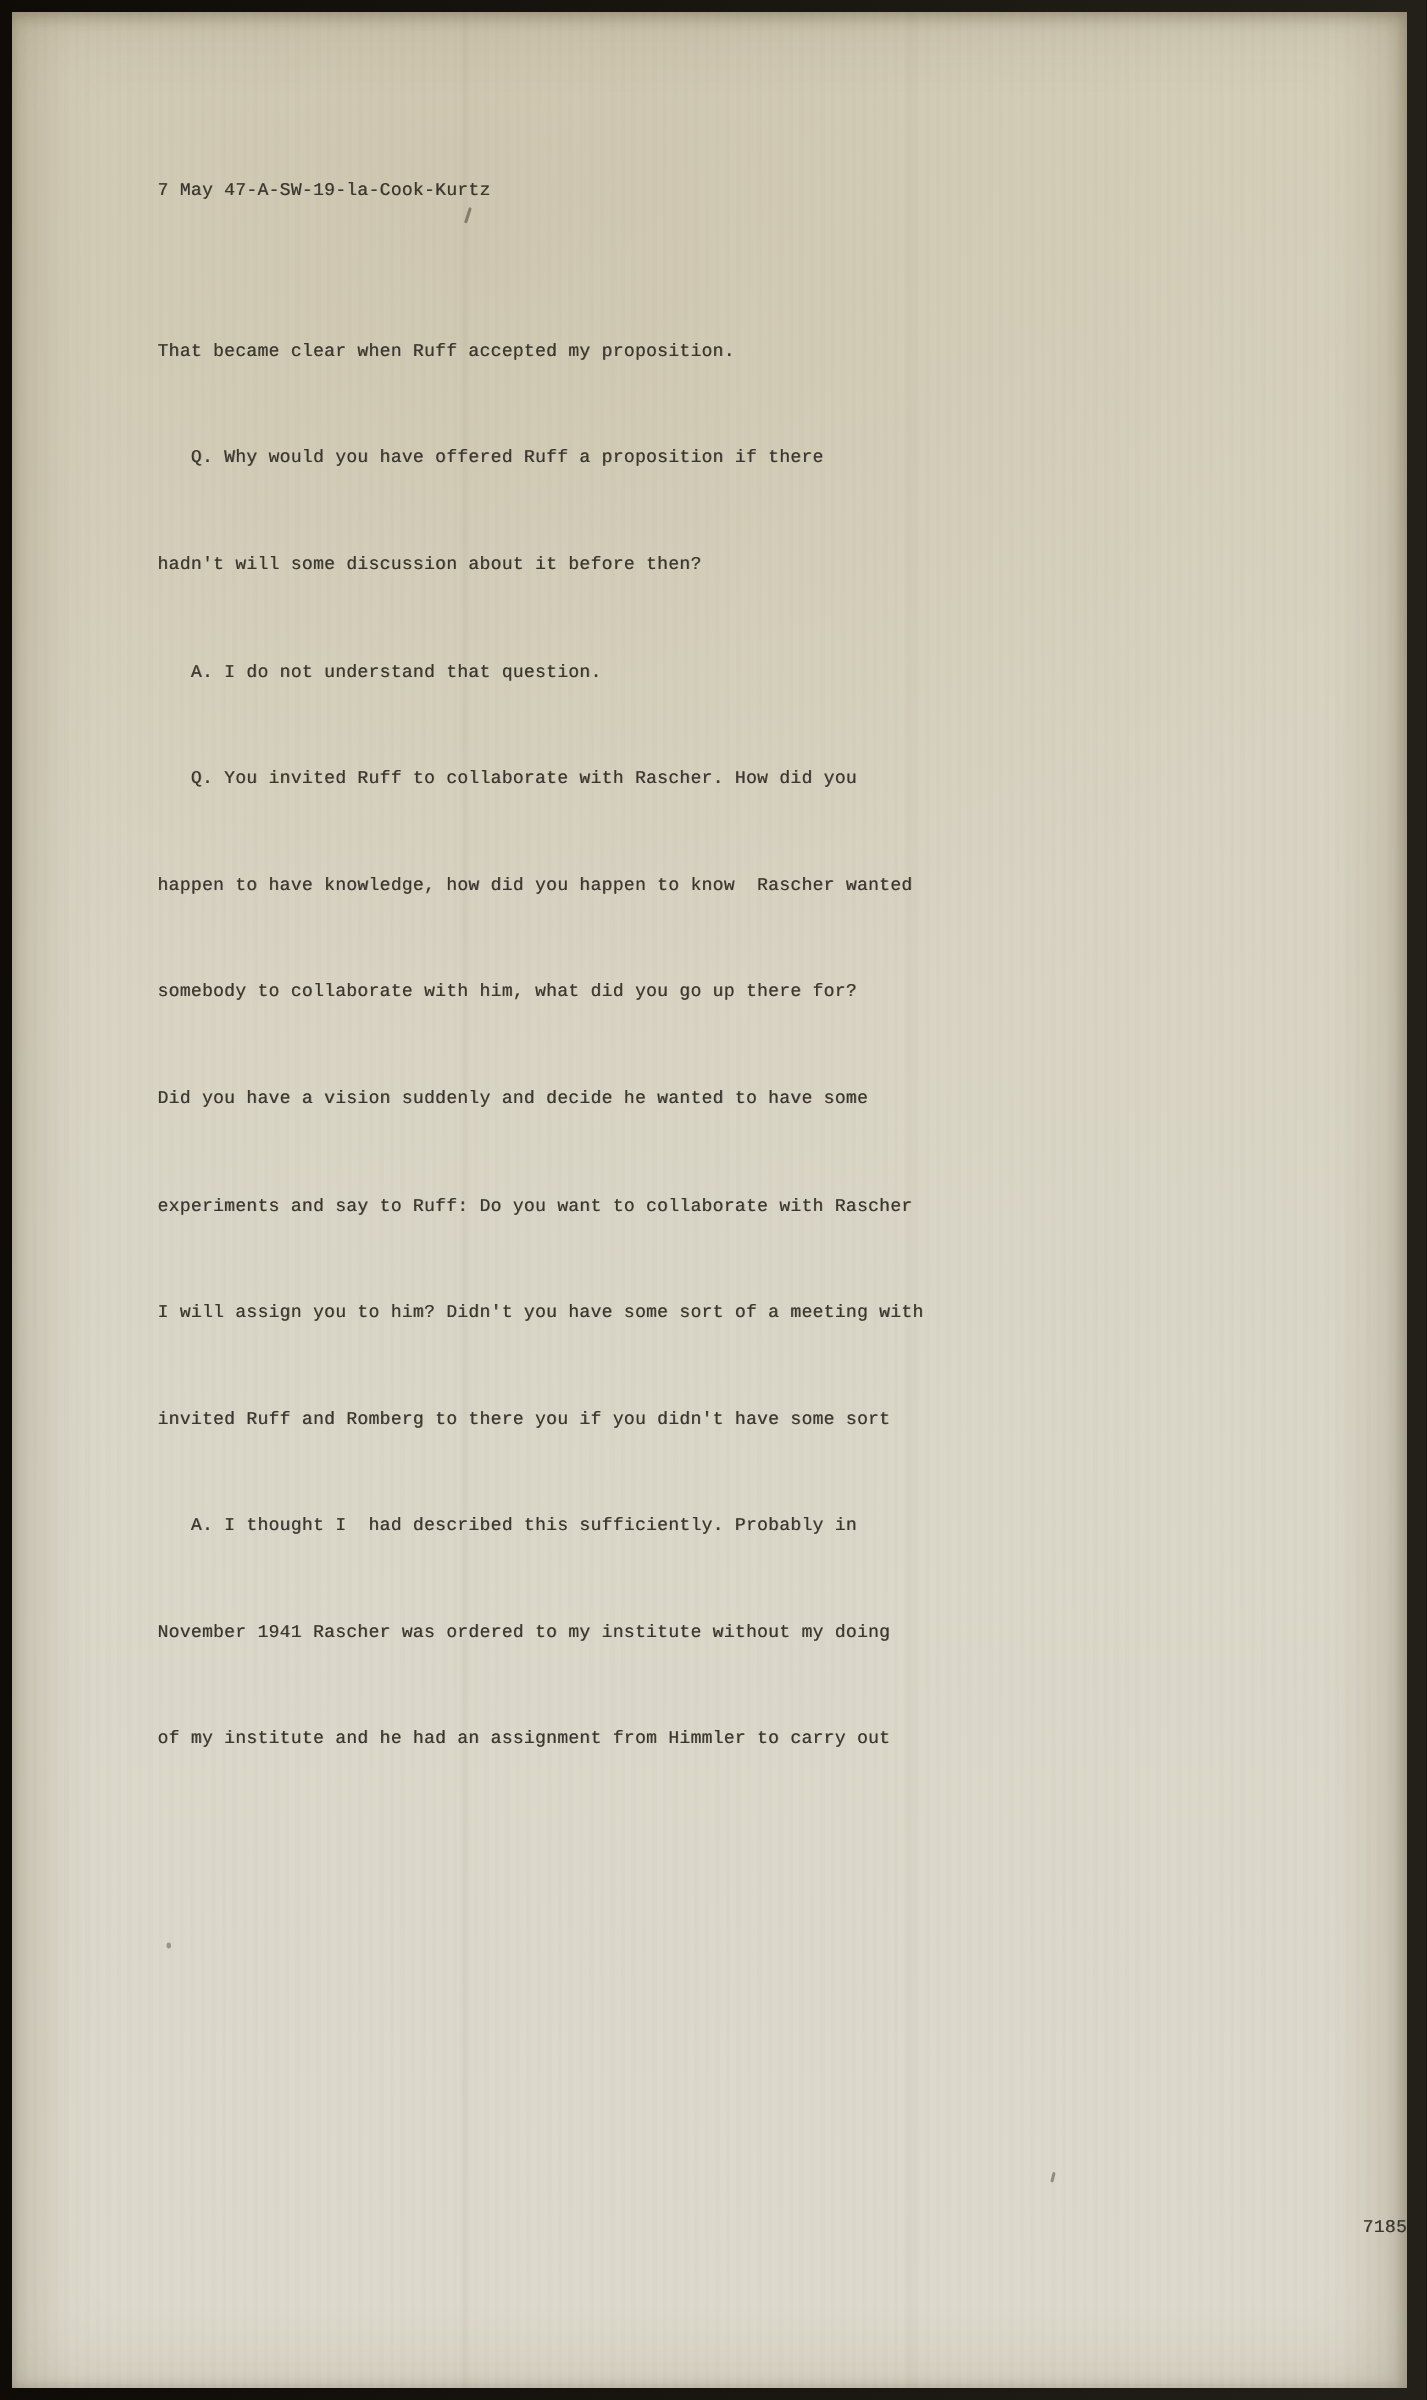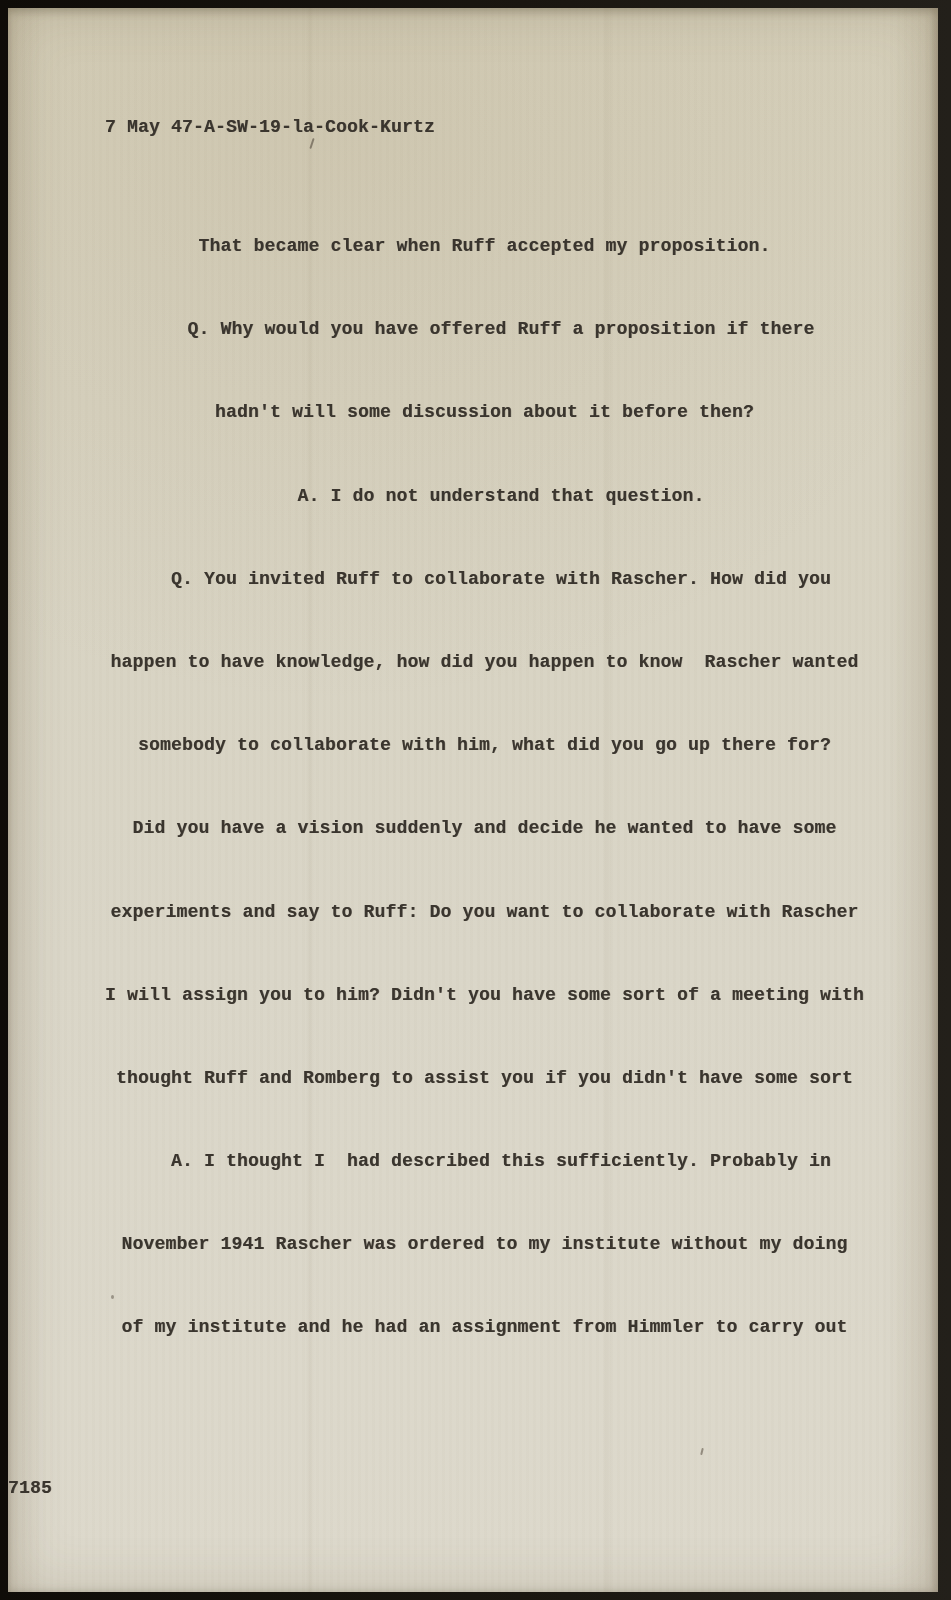--- a/index.html
+++ b/index.html
@@ -40,52 +40,50 @@
     inset: 0;
     background:
       linear-gradient(90deg, transparent 0 32%, rgba(110,95,65,0.05) 32.4%, transparent 33%),
       linear-gradient(90deg, transparent 0 64%, rgba(110,95,65,0.05) 64.4%, transparent 65%),
       repeating-linear-gradient(90deg, rgba(125,110,80,0.022) 0 3px, rgba(0,0,0,0) 3px 7px);
     pointer-events: none;
   }
 
   .typewritten {
     color: #3a352e;
-    font-size: 18px;
+    font-size: 12px;
     letter-spacing: 0.2px;
     white-space: pre;
     text-shadow: 0.4px 0.3px 0.4px rgba(58,53,46,0.55);
-    font-weight: bold;
   }
 
   .doc-header {
     position: absolute;
     left: 97px;
     top: 62px;
     line-height: 23px;
   }
 
   .doc-body {
     position: absolute;
     left: 97px;
     top: 177px;
   }
 
   .doc-body .line {
     height: 43.2px;
     line-height: 43.2px;
-    text-align: center;
   }
 
   .page-number {
     position: absolute;
     left: 0;
     top: 1470px;
     width: 930px;
-    text-align: left;
+    text-align: right;
   }
 
   .speck-tick {
     position: absolute;
     left: 303px;
     top: 130px;
     width: 2px;
     height: 11px;
     background: rgba(75,66,54,0.55);
     transform: rotate(18deg);
@@ -131,21 +129,21 @@
       <div class="line">That became clear when Ruff accepted my proposition.</div>
       <div class="line">   Q. Why would you have offered Ruff a proposition if there</div>
       <div class="line">hadn't will some discussion about it before then?</div>
       <div class="line">   A. I do not understand that question.</div>
       <div class="line">   Q. You invited Ruff to collaborate with Rascher. How did you</div>
       <div class="line">happen to have knowledge, how did you happen to know  Rascher wanted</div>
       <div class="line">somebody to collaborate with him, what did you go up there for?</div>
       <div class="line">Did you have a vision suddenly and decide he wanted to have some</div>
       <div class="line">experiments and say to Ruff: Do you want to collaborate with Rascher</div>
       <div class="line">I will assign you to him? Didn't you have some sort of a meeting with</div>
-      <div class="line">thought Ruff and Romberg to assist you if you didn't have some sort</div>
+      <div class="line">invited Ruff and Romberg to there you if you didn't have some sort</div>
       <div class="line">   A. I thought I  had described this sufficiently. Probably in</div>
       <div class="line">November 1941 Rascher was ordered to my institute without my doing</div>
       <div class="line">of my institute and he had an assignment from Himmler to carry out</div>
       
       
       
       
       
       
       

